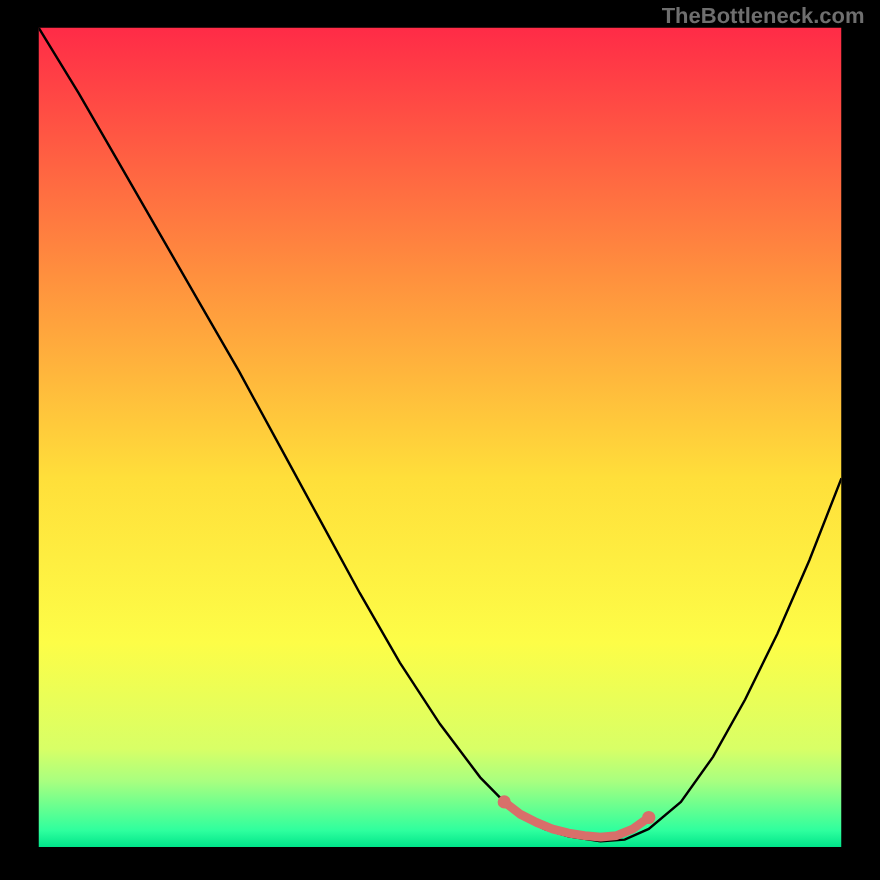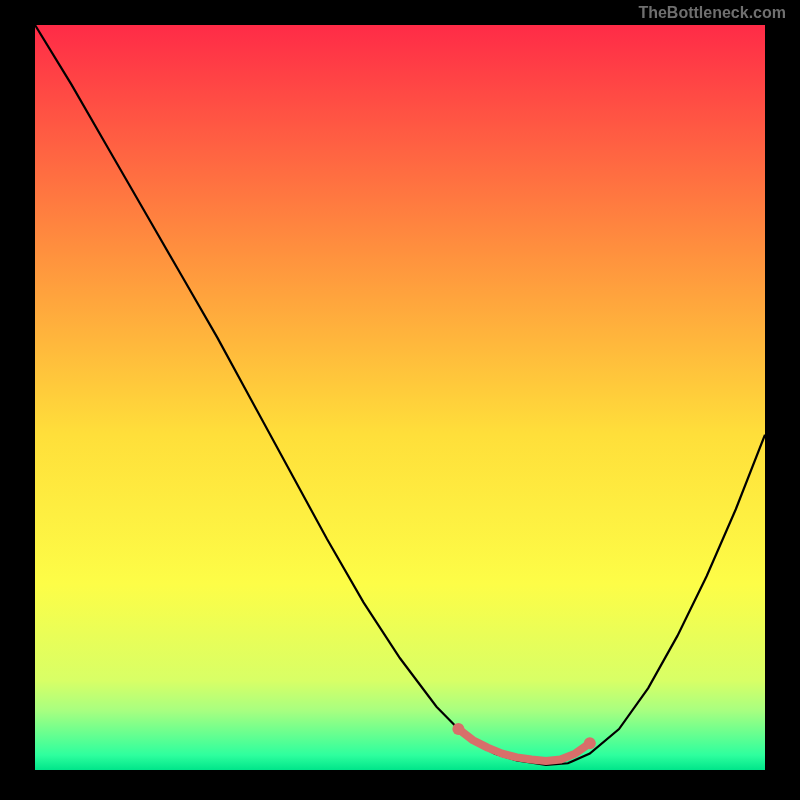--- a/index.html
+++ b/index.html
@@ -9,21 +9,21 @@
     width: 800px;
     height: 800px;
     position: relative;
     font-family: Arial, sans-serif;
   }
   .watermark {
     position: absolute;
     top: 4px;
     right: 14px;
     color: #6f6f6f;
-    font-size: 16px;
+    font-size: 20px;
     font-weight: bold;
     z-index: 10;
   }
   .plot-area {
     position: absolute;
     left: 35px;
     top: 25px;
     width: 730px;
     height: 745px;
   }

